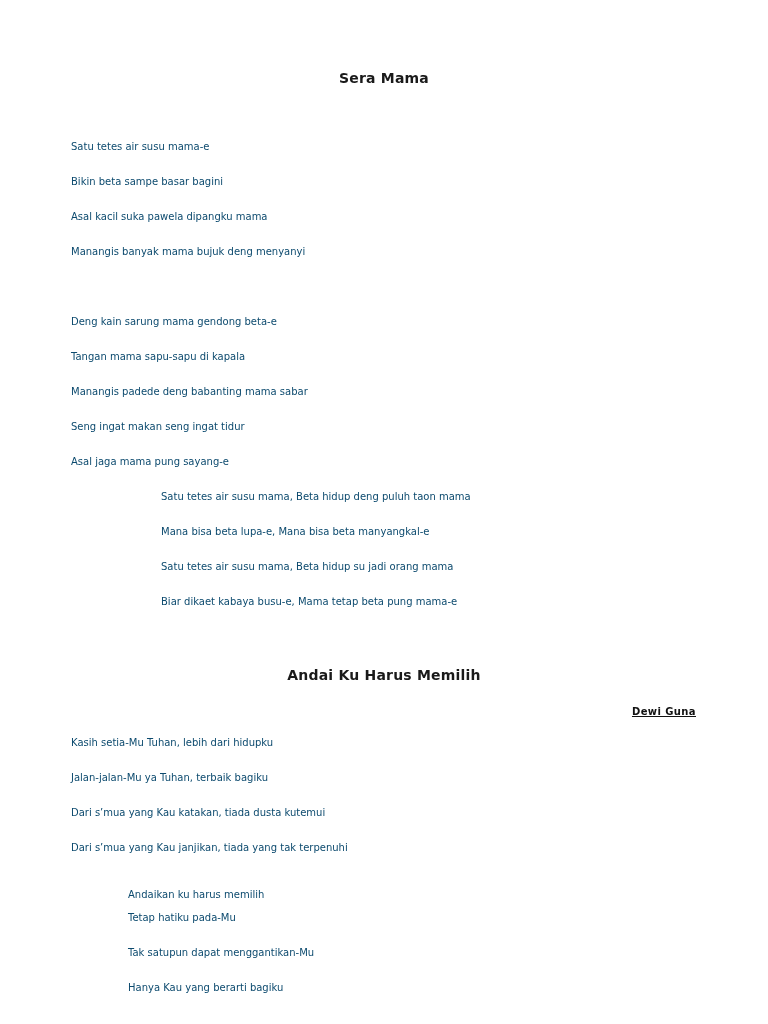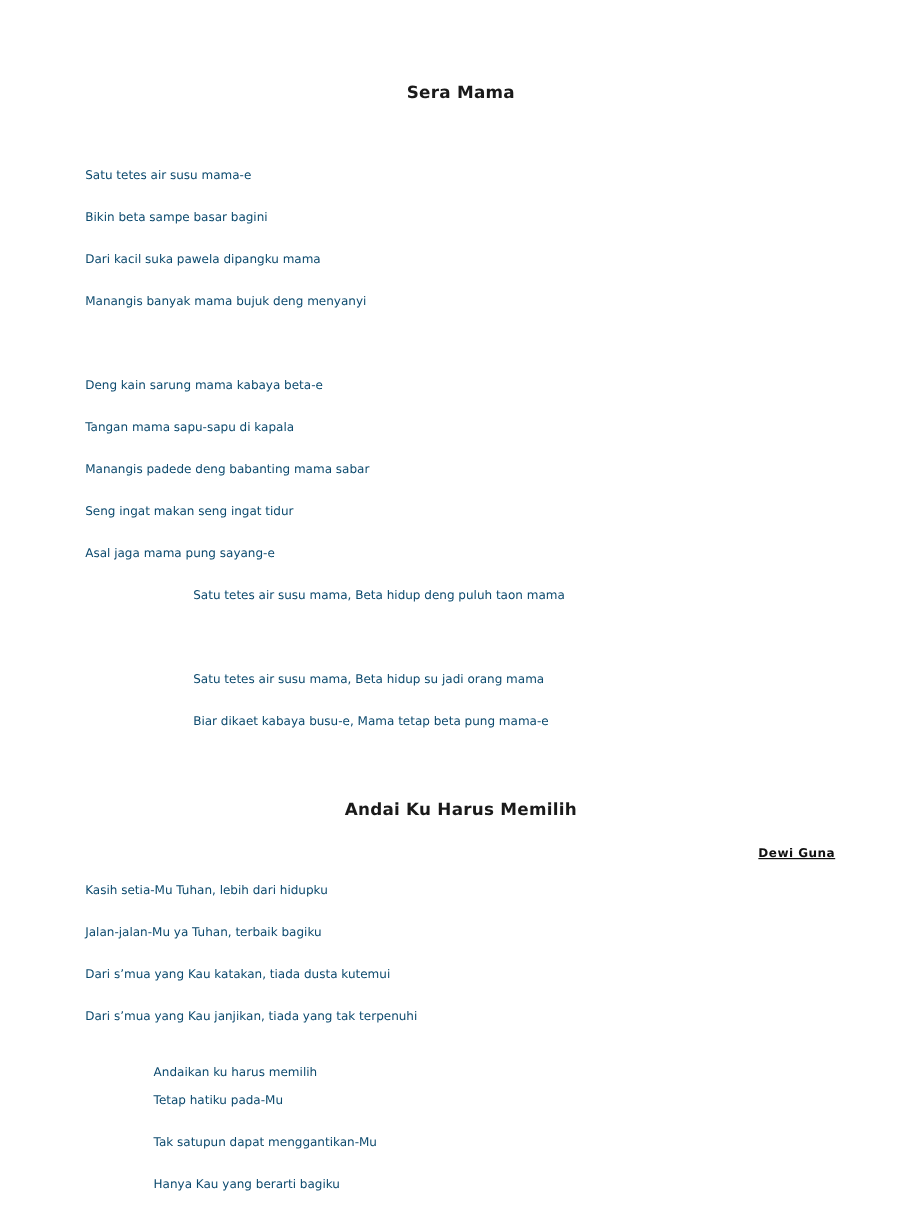--- a/index.html
+++ b/index.html
@@ -52,30 +52,31 @@
   </style>
 </head>
 <body>
 
 <div class="page">
 
   <div class="title" style="top:70px;">Sera Mama</div>
 
   <div class="line" style="left:71px; top:141px;">Satu tetes air susu mama-e</div>
   <div class="line" style="left:71px; top:176px;">Bikin beta sampe basar bagini</div>
-  <div class="line" style="left:71px; top:211px;">Dari kacil suka pawela dipangku mama</div>
+  <div class="line" style="left:71px; top:211px;">Asal kacil suka pawela dipangku mama</div>
   <div class="line" style="left:71px; top:246px;">Manangis banyak mama bujuk deng menyanyi</div>
 
-  <div class="line" style="left:71px; top:316px;">Deng kain sarung mama kabaya beta-e</div>
+  <div class="line" style="left:71px; top:316px;">Deng kain sarung mama gendong beta-e</div>
   <div class="line" style="left:71px; top:351px;">Tangan mama sapu-sapu di kapala</div>
   <div class="line" style="left:71px; top:386px;">Manangis padede deng babanting mama sabar</div>
   <div class="line" style="left:71px; top:421px;">Seng ingat makan seng ingat tidur</div>
   <div class="line" style="left:71px; top:456px;">Asal jaga mama pung sayang-e</div>
 
   <div class="line" style="left:161px; top:491px;">Satu tetes air susu mama, Beta hidup deng puluh taon mama</div>
+  <div class="line" style="left:161px; top:526px;">Mana bisa beta lupa-e, Mana bisa beta manyangkal-e</div>
   <div class="line" style="left:161px; top:561px;">Satu tetes air susu mama, Beta hidup su jadi orang mama</div>
   <div class="line" style="left:161px; top:596px;">Biar dikaet kabaya busu-e, Mama tetap beta pung mama-e</div>
 
   <div class="title" style="top:667px;">Andai Ku Harus Memilih</div>
   <div class="author" style="top:706px;">Dewi Guna</div>
 
   <div class="line" style="left:71px; top:737px;">Kasih setia-Mu Tuhan, lebih dari hidupku</div>
   <div class="line" style="left:71px; top:772px;">Jalan-jalan-Mu ya Tuhan, terbaik bagiku</div>
   <div class="line" style="left:71px; top:807px;">Dari s’mua yang Kau katakan, tiada dusta kutemui</div>
   <div class="line" style="left:71px; top:842px;">Dari s’mua yang Kau janjikan, tiada yang tak terpenuhi</div>

